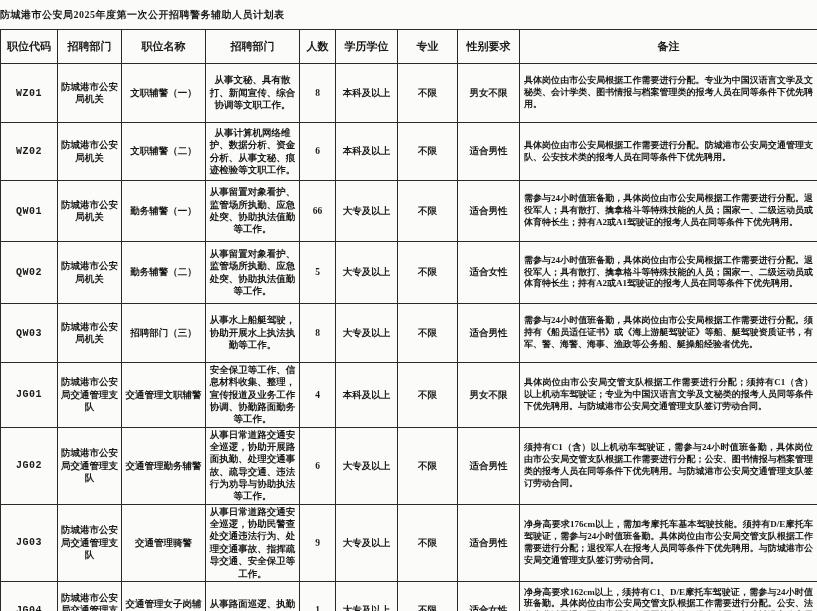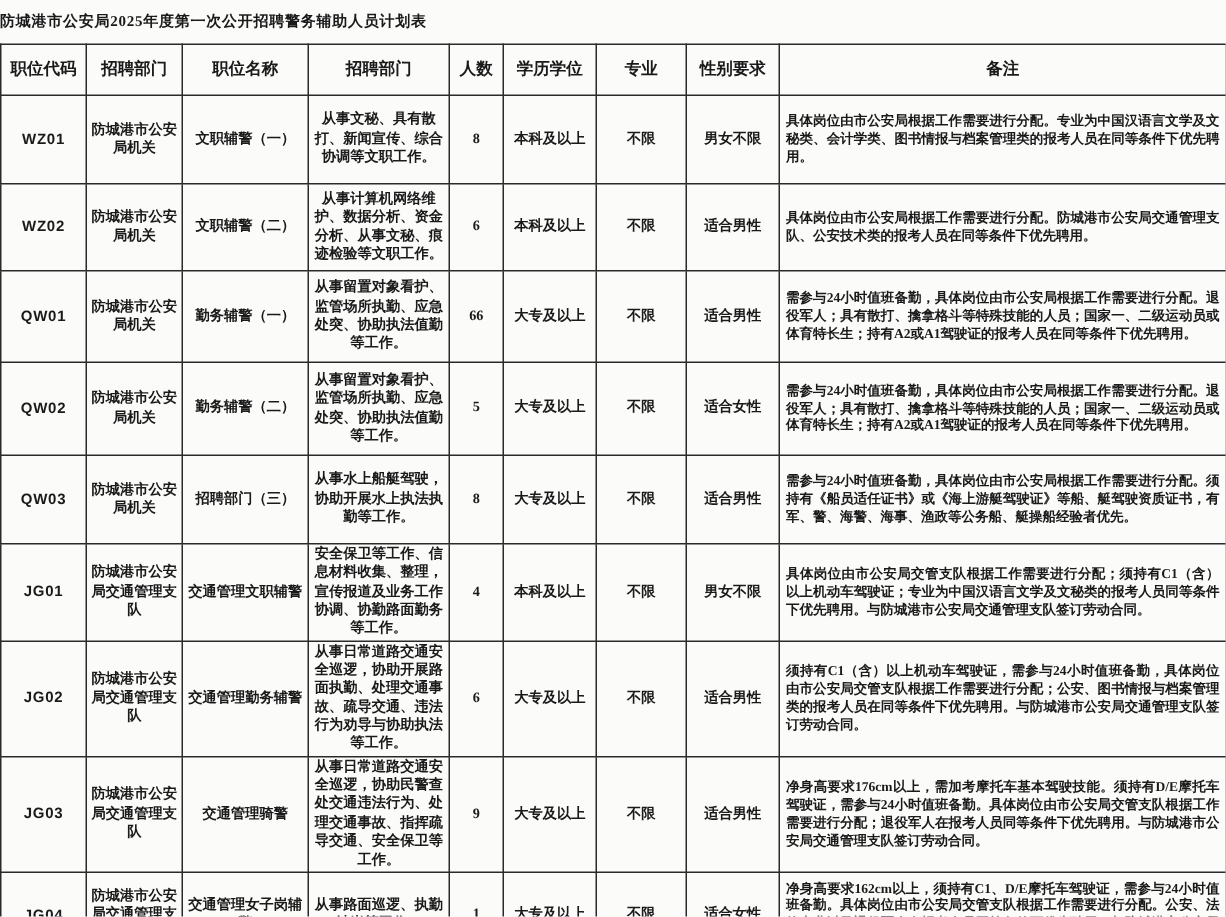--- a/index.html
+++ b/index.html
@@ -47,21 +47,21 @@
     font-size: 11px;
     height: 34px;
   }
   table.plan td.cell-notes {
     text-align: justify;
     font-size: 9px;
     padding: 2px 4px;
     line-height: 1.32;
   }
   table.plan td.cell-code {
-    font-family: Liberation Sans, sans-serif;
+    font-family: Liberation Mono, monospace;
     font-size: 10px;
     letter-spacing: 0.5px;
   }
   
   tbody tr:nth-child(1) { height: 59px; }
   tbody tr:nth-child(2) { height: 58px; }
   tbody tr:nth-child(3) { height: 61px; }
   tbody tr:nth-child(4) { height: 62px; }
   tbody tr:nth-child(5) { height: 59px; }
   tbody tr:nth-child(6) { height: 60px; }

